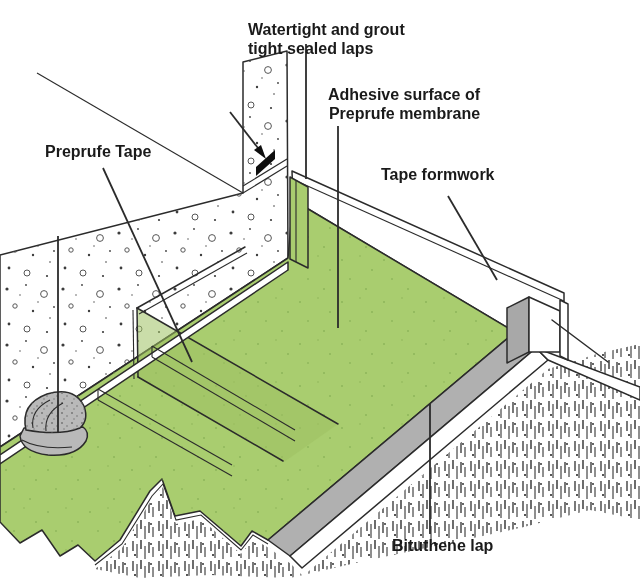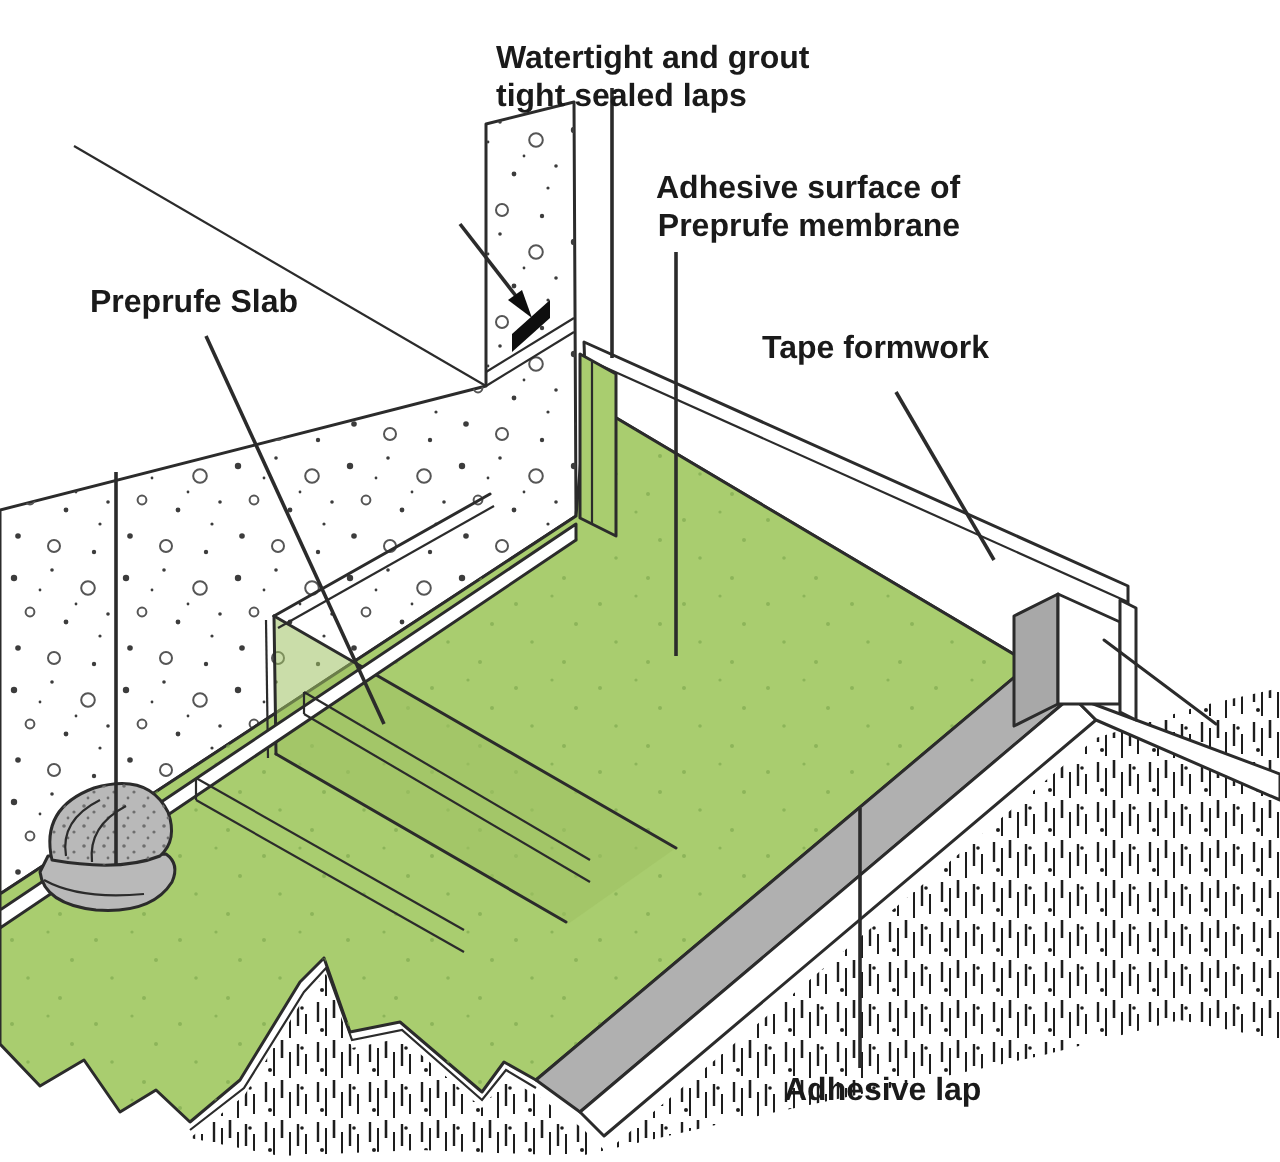--- a/index.html
+++ b/index.html
@@ -150,17 +150,17 @@
     <line class="leader" x1="448" y1="196" x2="497" y2="280"></line>
     <line class="leader" x1="58" y1="236" x2="58" y2="432"></line>
     <line class="leader" x1="430" y1="534" x2="430" y2="404"></line>
   </g>
 </svg>
 
 <div class="label" style="left:248px;top:20px;">Watertight and grout
 tight sealed laps</div>
 <div class="label" style="left:328px;top:85px;text-align:right;">Adhesive surface of
 Preprufe membrane</div>
-<div class="label" style="left:45px;top:142px;">Preprufe Slab</div>
+<div class="label" style="left:45px;top:142px;">Preprufe Tape</div>
 <div class="label" style="left:381px;top:165px;">Tape formwork</div>
-<div class="label" style="left:392px;top:536px;">Adhesive lap</div>
+<div class="label" style="left:392px;top:536px;">Bituthene lap</div>
 
 </div>
 
 </body></html>

